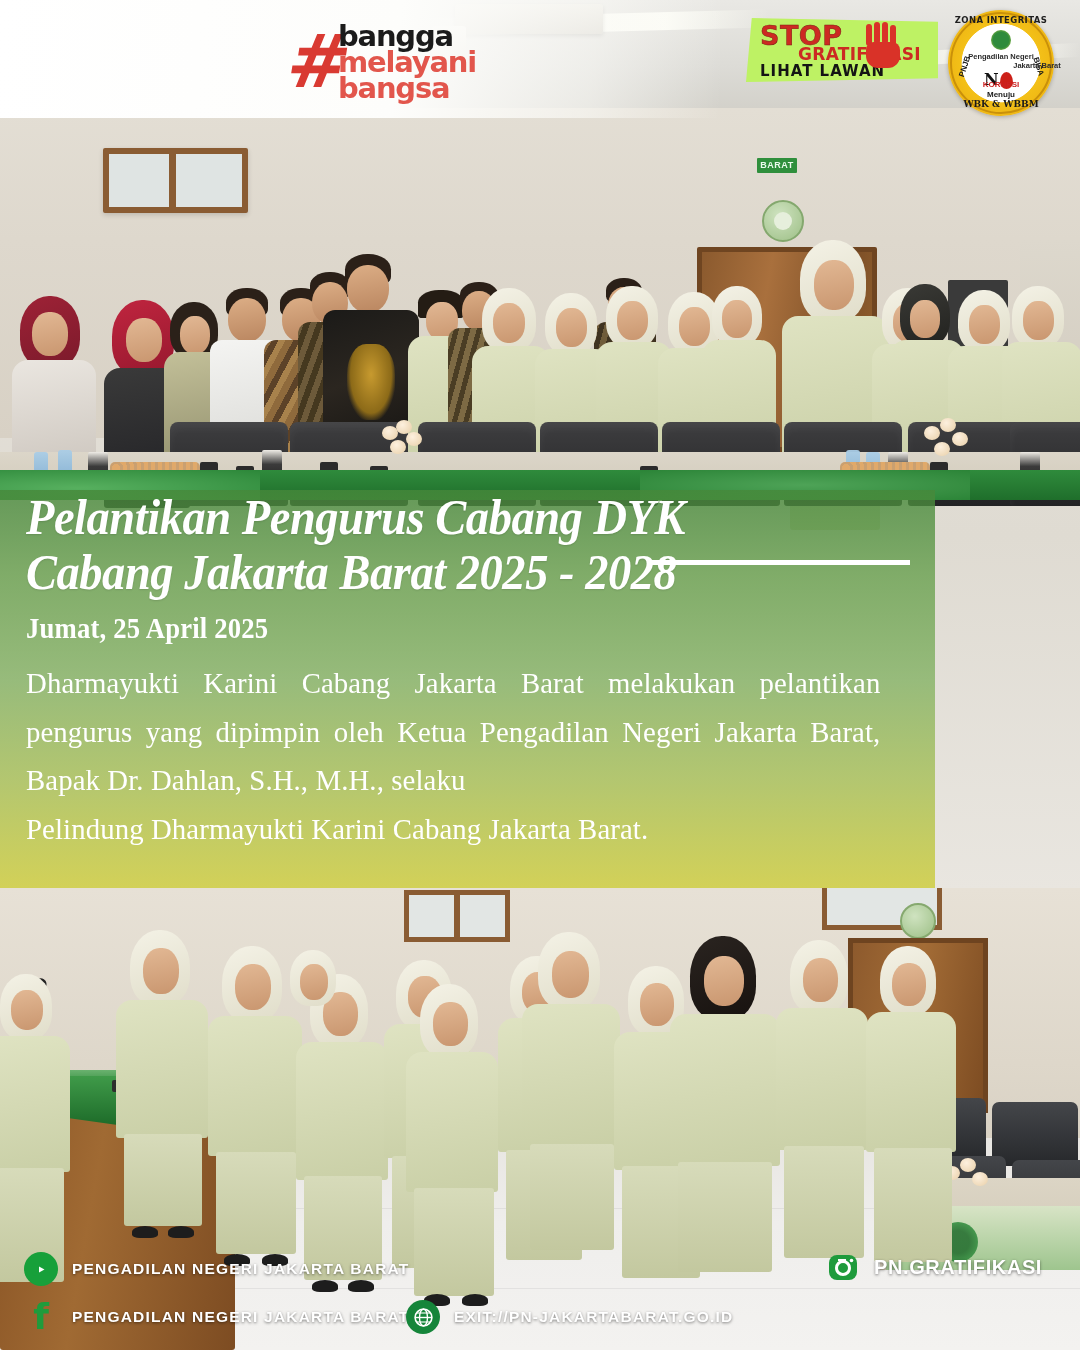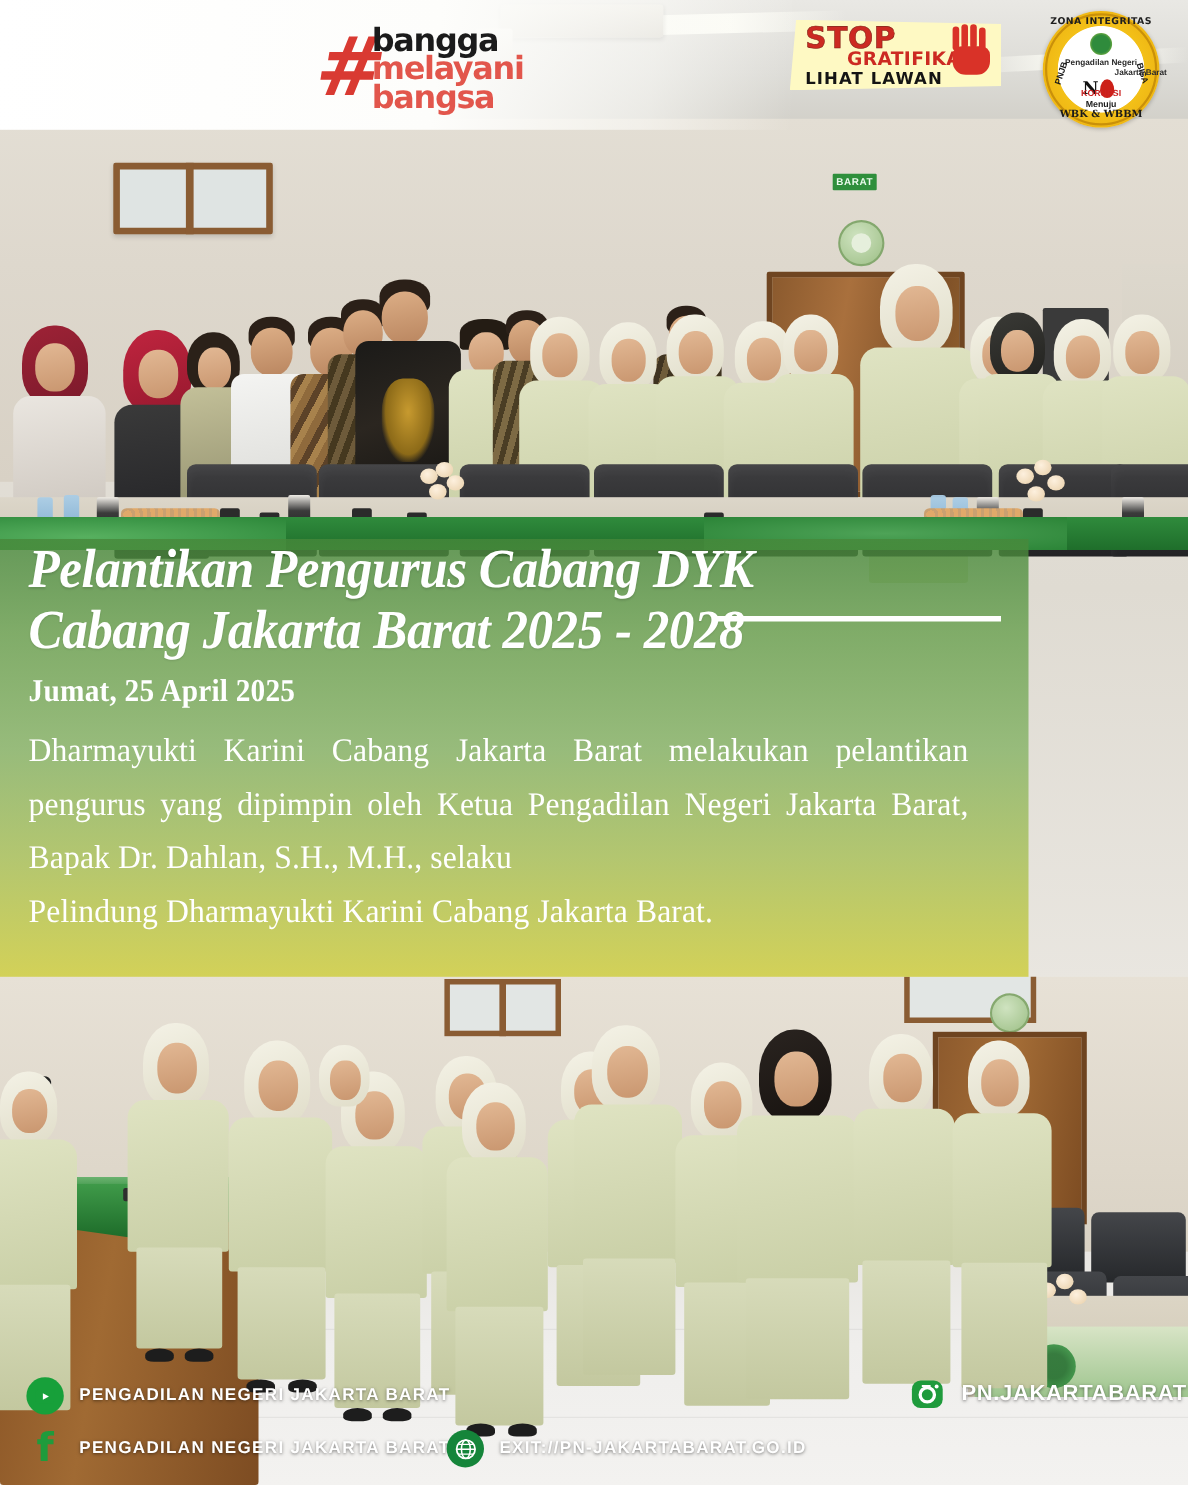--- a/index.html
+++ b/index.html
@@ -289,22 +289,22 @@
   }
   .bg-l1,.bg-l2,.bg-l3{
     position:absolute; left:50px; font-weight:bold; line-height:1;
     font-family:"DejaVu Sans", sans-serif; letter-spacing:-1.2px;
   }
   .bg-l1{ top:4px; font-size:29px; color:#1b1b1b; }
   .bg-l2{ top:30px; font-size:29px; color:#e2564c; }
   .bg-l3{ top:56px; font-size:29px; color:#e2564c; }
 
   .stop-grat{
-    position:absolute; left:718px; top:18px; width:192px; height:64px;
-    background:#fef9c3;
+    position:absolute; left:746px; top:18px; width:192px; height:64px;
+    background:#bef264;
     clip-path:polygon(3% 0,100% 6%,100% 94%,0 100%);
   }
   .sg-stop{
     position:absolute; left:14px; top:2px; font-size:27px; font-weight:bold;
     color:#cc2a22; letter-spacing:.5px; font-family:"DejaVu Sans", sans-serif;
     -webkit-text-stroke:.5px #7a1a12;
   }
   .sg-grat{
     position:absolute; left:52px; top:26px; font-size:17px; font-weight:bold;
     color:#cc2a22; letter-spacing:.3px; font-family:"DejaVu Sans", sans-serif;
@@ -812,19 +812,19 @@
     <div class="f-row" style="left:826px; top:12px;">
       <span class="f-ico">
         <svg width="32" height="32" viewBox="0 0 32 32">
             <rect x="2" y="4" width="28" height="25" rx="8" fill="#1f9b3c"></rect>
             <circle cx="16" cy="17" r="6.5" fill="none" stroke="#ffffff" stroke-width="3"></circle>
             <rect x="10" y="5" width="9" height="5" rx="1.6" fill="#1f9b3c"></rect>
             <circle cx="24.5" cy="9.5" r="1.8" fill="#ffffff"></circle>
             <path d="M11 8 h8 v2 h-8z" fill="#ffffff"></path>
           </svg>
       </span>
-      <span class="f-txt big">PN.JAKARTABARAT</span>
+      <span class="f-txt big">PN.GRATIFIKASI</span>
     </div>
 
 
   </div>
 
 </div>
 
 </body></html>

